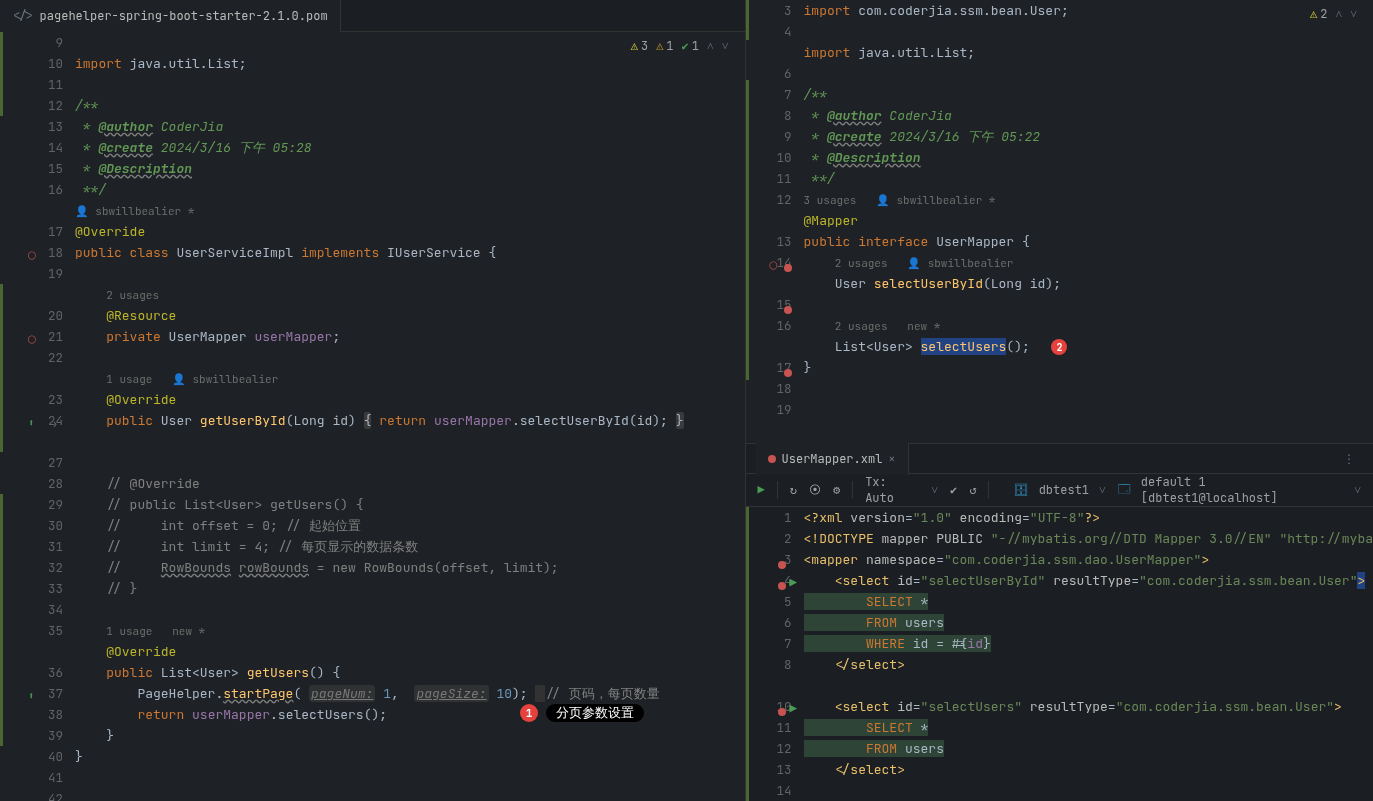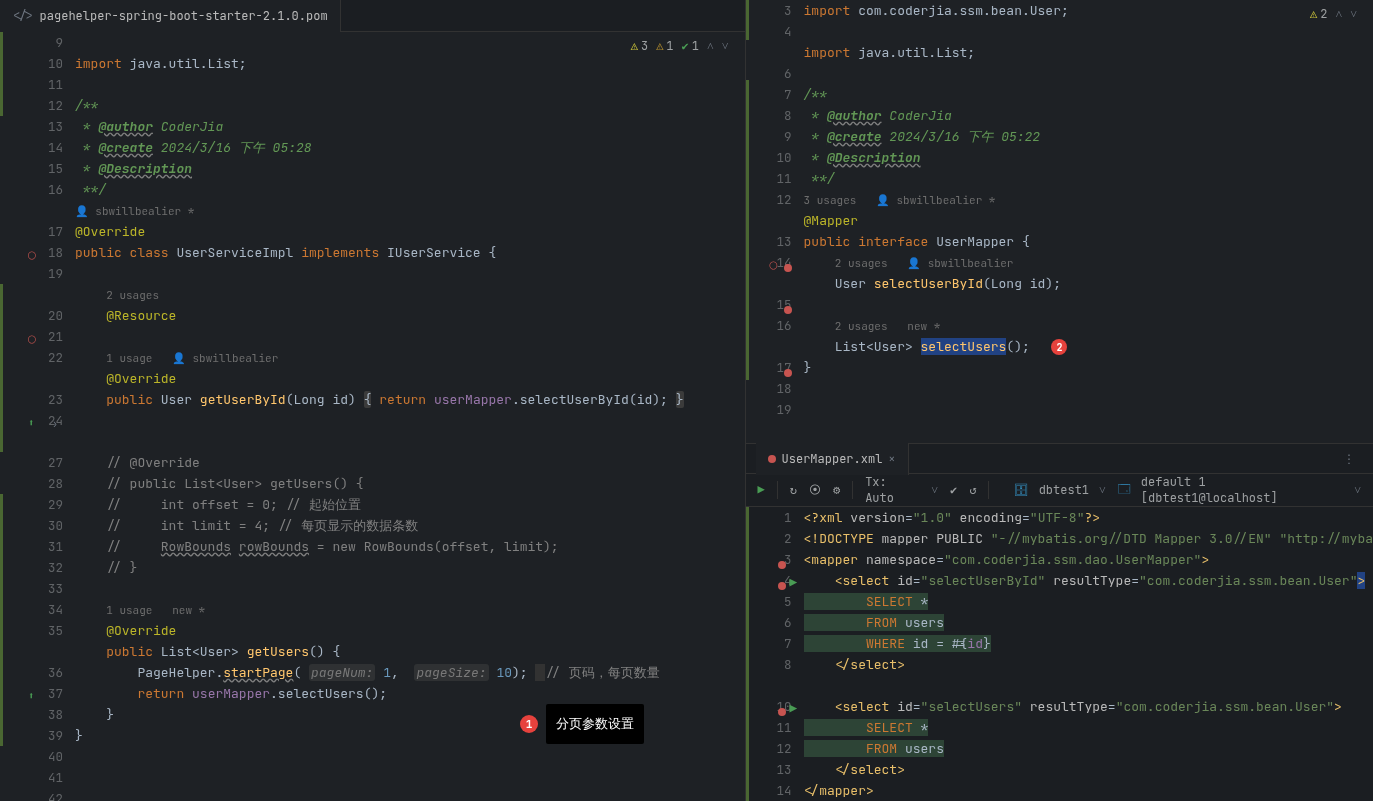--- a/index.html
+++ b/index.html
@@ -41,21 +41,21 @@
 
   
   .kw { color:var(--orange);}
   .anno { color:var(--yellow);}
   .com { color:var(--comment);}
   .doc { color:#629755; font-style:italic;}
   .doctag { color:#629755; font-weight:bold; font-style:italic; text-decoration:underline wavy #808080;}
   .method { color:var(--method);}
   .field  { color:var(--purple);}
   .num    { color:var(--blue);}
-  .hint   { color:#787878; background:#2f3133; padding:0 2px; border-radius:3px; font-style:italic;}
+  .hint   { color:#787878; background:#2f3133; padding:0 2px; border-radius:3px; font-style:italic;text-decoration:underline;}
   .sel    { background:var(--sel-bg);}
   .inlay  { color:#6e6e6e; font-size:11px;}
   .braces { background:#3b3b3b; border-radius:2px;}
   .ul-wavy{ text-decoration:underline wavy #808080;}
   .ul-wavy2{ text-decoration:underline wavy #808080;margin-top:20px;}
 
   
   .inspection { position:absolute; top:6px; right:16px; display:flex; gap:8px; align-items:center; color:#9da0a2; font-size:12px;}
   .inspection .itm { display:flex; align-items:center; gap:3px;}
   .iwarn { color:#c9c13a;}
@@ -76,21 +76,21 @@
   .xml-editor .gutter { width:56px; background:var(--bg-darker);}
   .xml-editor .code { background:var(--bg-darker);}
   .xtag { color:var(--xml-tag);}
   .xattr{ color:#bababa;}
   .xval { color:#6a8759;}
   .xml-hi { background:#2d4436;}
 
   
   .callout { position:absolute; display:flex; align-items:center; gap:8px; z-index:5;}
   .callout .bubble { background:#e6423d; color:#fff; width:18px; height:18px; border-radius:9px; display:flex; align-items:center; justify-content:center; font-size:11px; font-weight:bold;}
-  .callout .lbl { background:#000; color:#fff; padding:11px 10px; border-radius:2px; font-size:13px; font-family: 'Microsoft YaHei','PingFang SC',sans-serif;}
+  .callout .lbl { background:#000; color:#fff; padding:0 10px; border-radius:12px; font-size:13px; font-family: 'Microsoft YaHei','PingFang SC',sans-serif;}
 
   .mini-bubble { display:inline-flex; background:#e6423d; color:#fff; width:16px; height:16px; border-radius:8px; align-items:center; justify-content:center; font-size:10px; font-weight:bold; vertical-align:middle; margin-left:6px;}
 
   
   .mbar { position:absolute; left:0; width:3px; }
   .mbar.green { background:#4a6732;}
   .right-top .mbar { }
   .icon-dot { display:inline-block; width:8px; height:8px; border-radius:4px; background:#c75450; vertical-align:middle;}
   .icon-db  { color:#3592c4;}
   .chev { color:#6e7681; font-size:12px;}
@@ -180,20 +180,21 @@
         <div class="line"><span class="doc"> * </span><span class="doctag">@author</span><span class="doc"> CoderJia</span></div>
         <div class="line"><span class="doc"> * </span><span class="doctag">@create</span><span class="doc"> 2024/3/16 下午 05:28</span></div>
         <div class="line"><span class="doc"> * </span><span class="doctag">@Description</span></div>
         <div class="line"><span class="doc"> **/</span></div>
         <div class="line"><span class="inlay">👤 </span><span class="inlay">sbwillbealier *</span></div>
         <div class="line"><span class="anno">@Override</span></div>
         <div class="line"><span class="kw">public class </span>UserServiceImpl <span class="kw">implements</span> IUserService {</div>
         <div class="line">&nbsp;</div>
         <div class="line">    <span class="inlay">2 usages</span></div>
         <div class="line">    <span class="anno">@Resource</span></div>
+        <div class="line">    <span class="kw">private</span> UserMapper <span class="field">userMapper</span>;</div>
         <div class="line">&nbsp;</div>
         <div class="line">    <span class="inlay">1 usage   </span><span class="inlay">👤 </span><span class="inlay">sbwillbealier</span></div>
         <div class="line">    <span class="anno">@Override</span></div>
         <div class="line">    <span class="kw">public</span> User <span class="method">getUserById</span>(Long id) <span class="braces">{</span> <span class="kw">return</span> <span class="field">userMapper</span>.selectUserById(id); <span class="braces">}</span></div>
         <div class="line">&nbsp;</div>
         <div class="line">&nbsp;</div>
         <div class="line">    <span class="com">// @Override</span></div>
         <div class="line">    <span class="com">// public List&lt;User&gt; getUsers() {</span></div>
         <div class="line">    <span class="com">//     int offset = 0; // 起始位置</span></div>
         <div class="line">    <span class="com">//     int limit = 4; // 每页显示的数据条数</span></div>
@@ -340,19 +341,18 @@
           <div class="line">    <span class="xtag">&lt;select</span> <span class="xattr">id</span>=<span class="xval">"selectUserById"</span> <span class="xattr">resultType</span>=<span class="xval">"com.coderjia.ssm.bean.User"</span><span class="xtag xml-sel">&gt;</span></div>
           <div class="line"><span class="xml-hi">        <span class="kw">SELECT</span> *</span></div>
           <div class="line"><span class="xml-hi">        <span class="kw">FROM</span> users</span></div>
           <div class="line"><span class="xml-hi">        <span class="kw">WHERE</span> id = #{<span class="field">id</span>}</span></div>
           <div class="line">    <span class="xtag">&lt;/select&gt;</span></div>
           <div class="line">&nbsp;</div>
           <div class="line">    <span class="xtag">&lt;select</span> <span class="xattr">id</span>=<span class="xval">"selectUsers"</span> <span class="xattr">resultType</span>=<span class="xval">"com.coderjia.ssm.bean.User"</span><span class="xtag">&gt;</span></div>
           <div class="line"><span class="xml-hi">        <span class="kw">SELECT</span> *</span></div>
           <div class="line"><span class="xml-hi">        <span class="kw">FROM</span> users</span></div>
           <div class="line">    <span class="xtag">&lt;/select&gt;</span></div>
-          <div class="line"><span class="xtag">&lt;/mapper&gt;</span></div>
         </div>
       </div>
     </div>
 
   </div>
 </div>
 
 </body></html>

